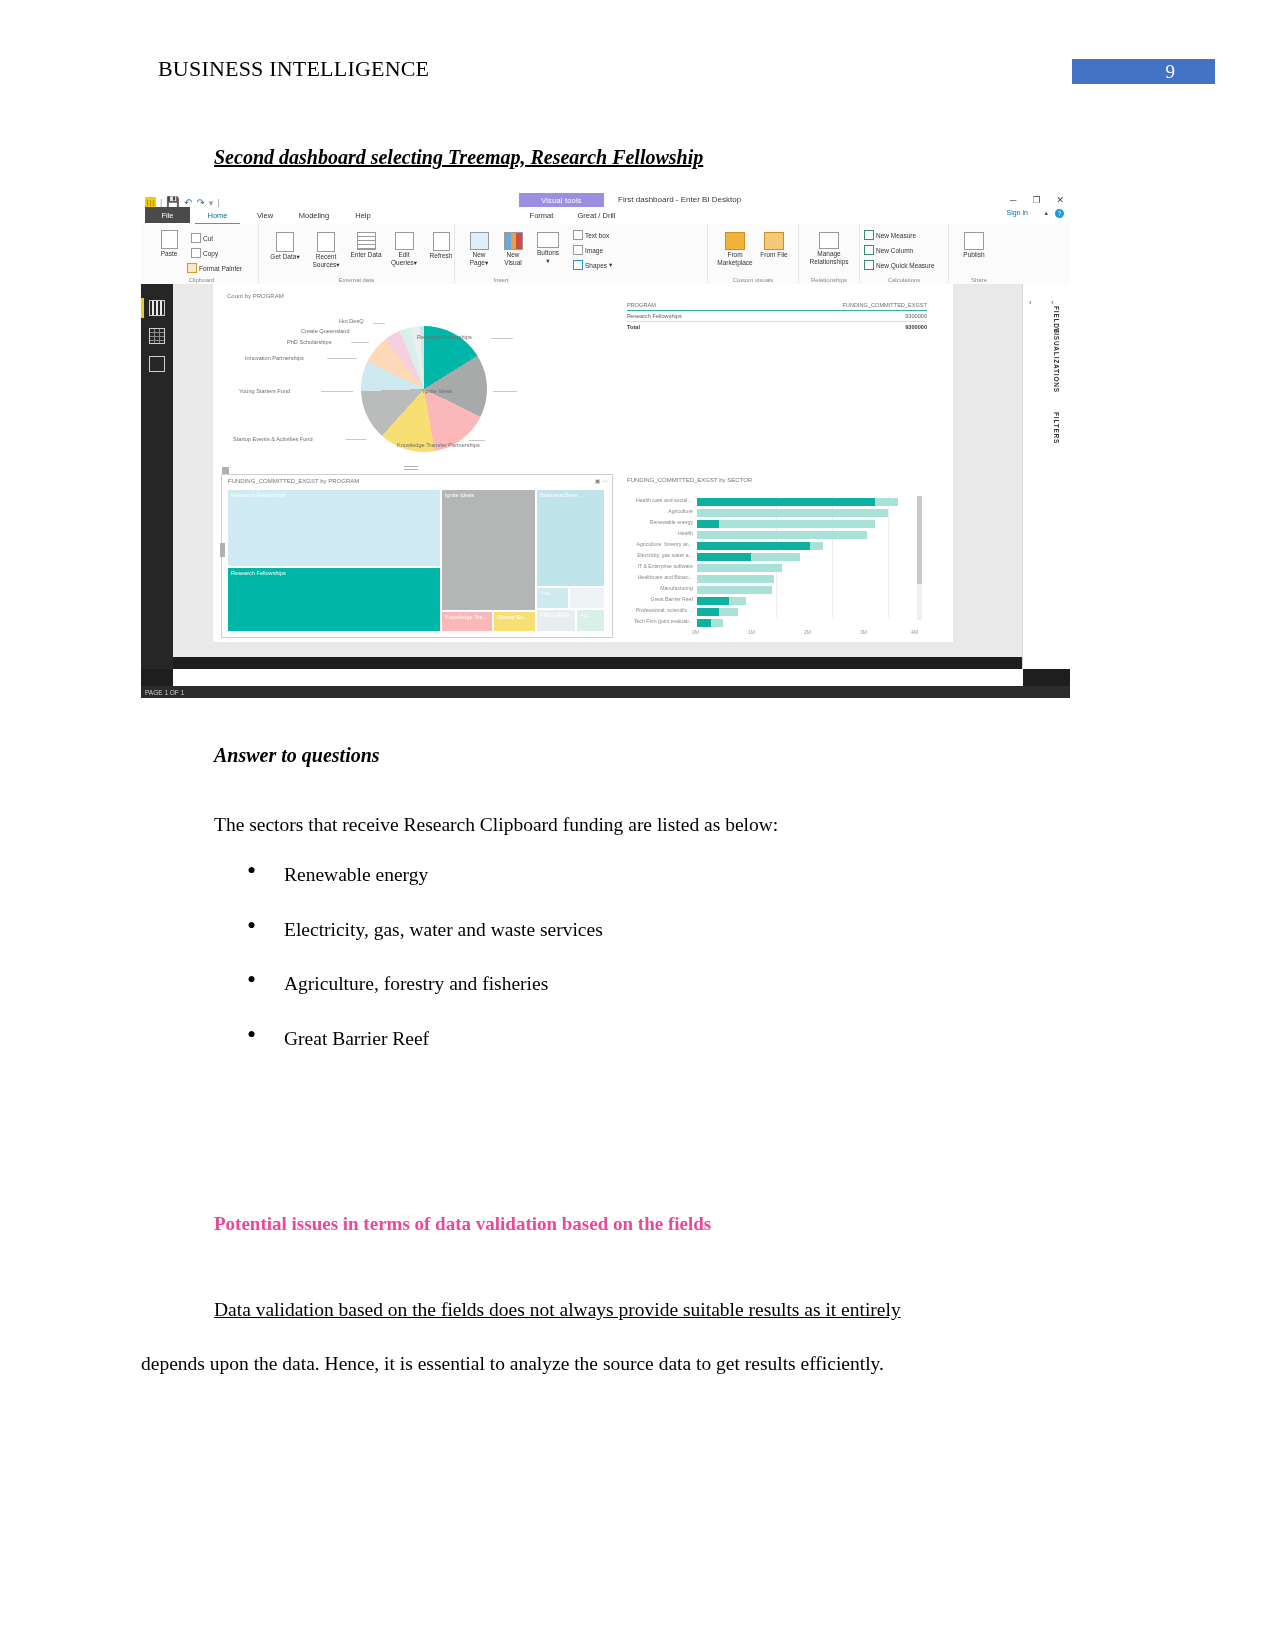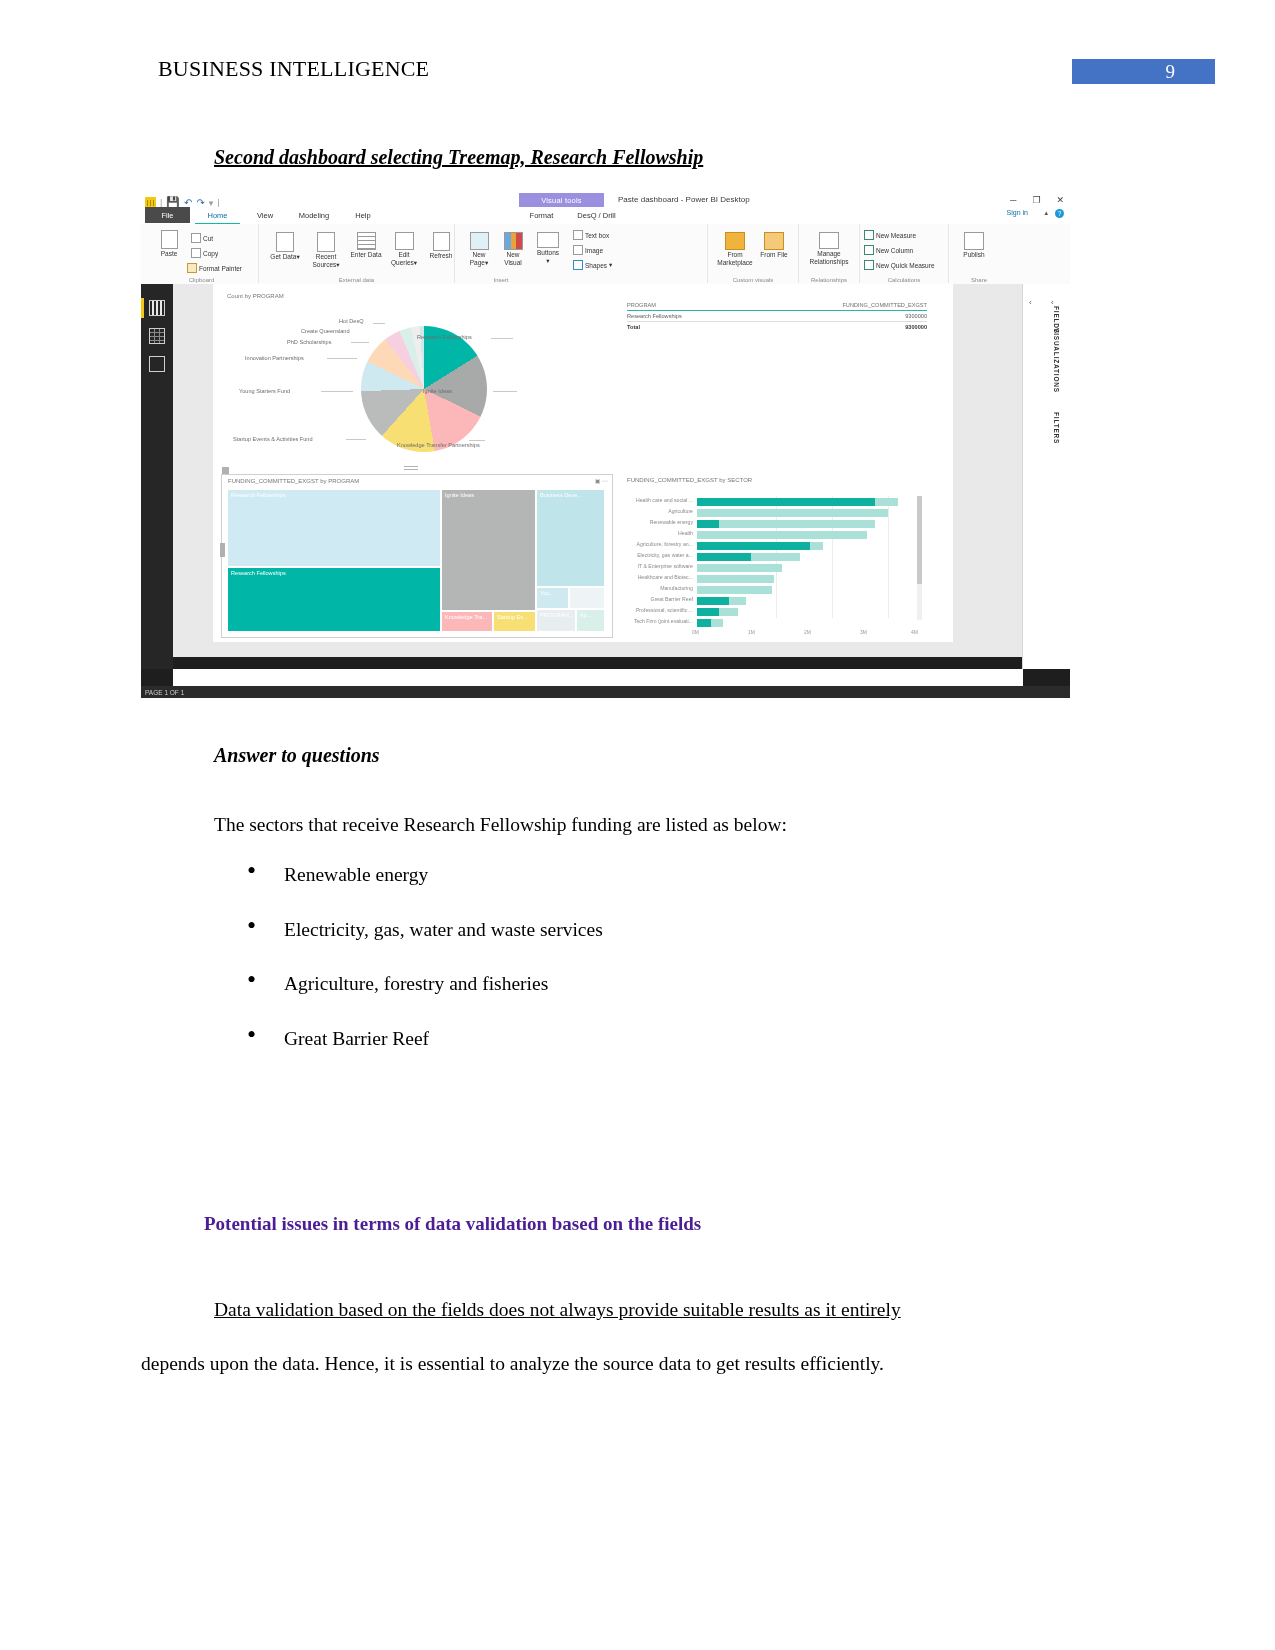--- a/index.html
+++ b/index.html
@@ -29,23 +29,23 @@
     color:#ffffff; font-size:19px; font-family:"Liberation Serif", serif;
   }
 
   
   .sec-heading{
     position:absolute; left:214px;
     font-family:"Liberation Serif", serif;
     font-weight:bold; font-style:italic; font-size:20px; color:#000;
   }
   .sub-heading-bold{
-    position:absolute; left:204px;
+    position:absolute; left:214px;
     font-family:"Liberation Serif", serif;
-    font-weight:bold; font-size:19px; color:#4c1d95;
+    font-weight:bold; font-size:19px; color:#ec4899;
   }
   .body-par{
     position:absolute;
     font-family:"Liberation Serif", serif;
     font-size:19.5px; color:#000; line-height:54px;
   }
   .bullet-list{
     position:absolute; left:214px; top:860px; width:860px;
     margin:0; padding:0; list-style:none;
   }
@@ -269,36 +269,36 @@
     <div class="pbi-qat">
       <span class="qat-logo"></span>
       <span class="qat-sep">|</span>
       <span class="qat-save">💾</span>
       <span class="qat-ico">↶</span>
       <span class="qat-ico">↷</span>
       <span class="qat-sep">▾</span>
       <span class="qat-sep">|</span>
     </div>
     <div class="visual-tools">Visual tools</div>
-    <div class="pbi-doctitle">Paste dashboard - Power BI Desktop</div>
+    <div class="pbi-doctitle">First dashboard - Enter BI Desktop</div>
     <div class="win-btns">
       <span>─</span>
       <span>❐</span>
       <span>✕</span>
     </div>
   </div>
 
   <div class="pbi-tabs">
     <div class="tab file" style="left:4px; width:45px;">File</div>
     <div class="tab active" style="left:54px; width:45px;">Home</div>
     <div class="tab" style="left:104px; width:40px;">View</div>
     <div class="tab" style="left:148px; width:50px;">Modeling</div>
     <div class="tab" style="left:202px; width:40px;">Help</div>
     <div class="tab" style="left:378px; width:45px;">Format</div>
-    <div class="tab" style="left:428px; width:55px;">DesQ / Drill</div>
+    <div class="tab" style="left:428px; width:55px;">Great / Drill</div>
     <div class="signin">Sign in</div>
     <div class="collapse-caret">▴</div>
     <div class="help-dot">?</div>
   </div>
 
   <div class="pbi-ribbon">
 
     <div class="rgroup" style="left:4px; width:113px;">
       <div class="ritem" style="left:6px; top:6px; width:36px;">
         <span class="ricon box" style="width:15px;height:17px;"></span>
@@ -594,21 +594,21 @@
   </div>
 
   <div class="pbi-darkleft"></div>
   <div class="pbi-status">
     <span>PAGE 1 OF 1</span>
   </div>
 </div>
 
 <div class="sec-heading" style="top:744px;">Answer to questions</div>
 
-<div class="body-par" style="left:214px; top:798px; width:880px;">The sectors that receive Research Fellowship funding are listed as below:</div>
+<div class="body-par" style="left:214px; top:798px; width:880px;">The sectors that receive Research Clipboard funding are listed as below:</div>
 
 <ul class="bullet-list">
   <li>Renewable energy</li>
   <li>Electricity, gas, water and waste services</li>
   <li>Agriculture, forestry and fisheries</li>
   <li>Great Barrier Reef</li>
 </ul>
 
 <div class="sub-heading-bold" style="top:1213px;">Potential issues in terms of data validation based on the fields</div>
 

